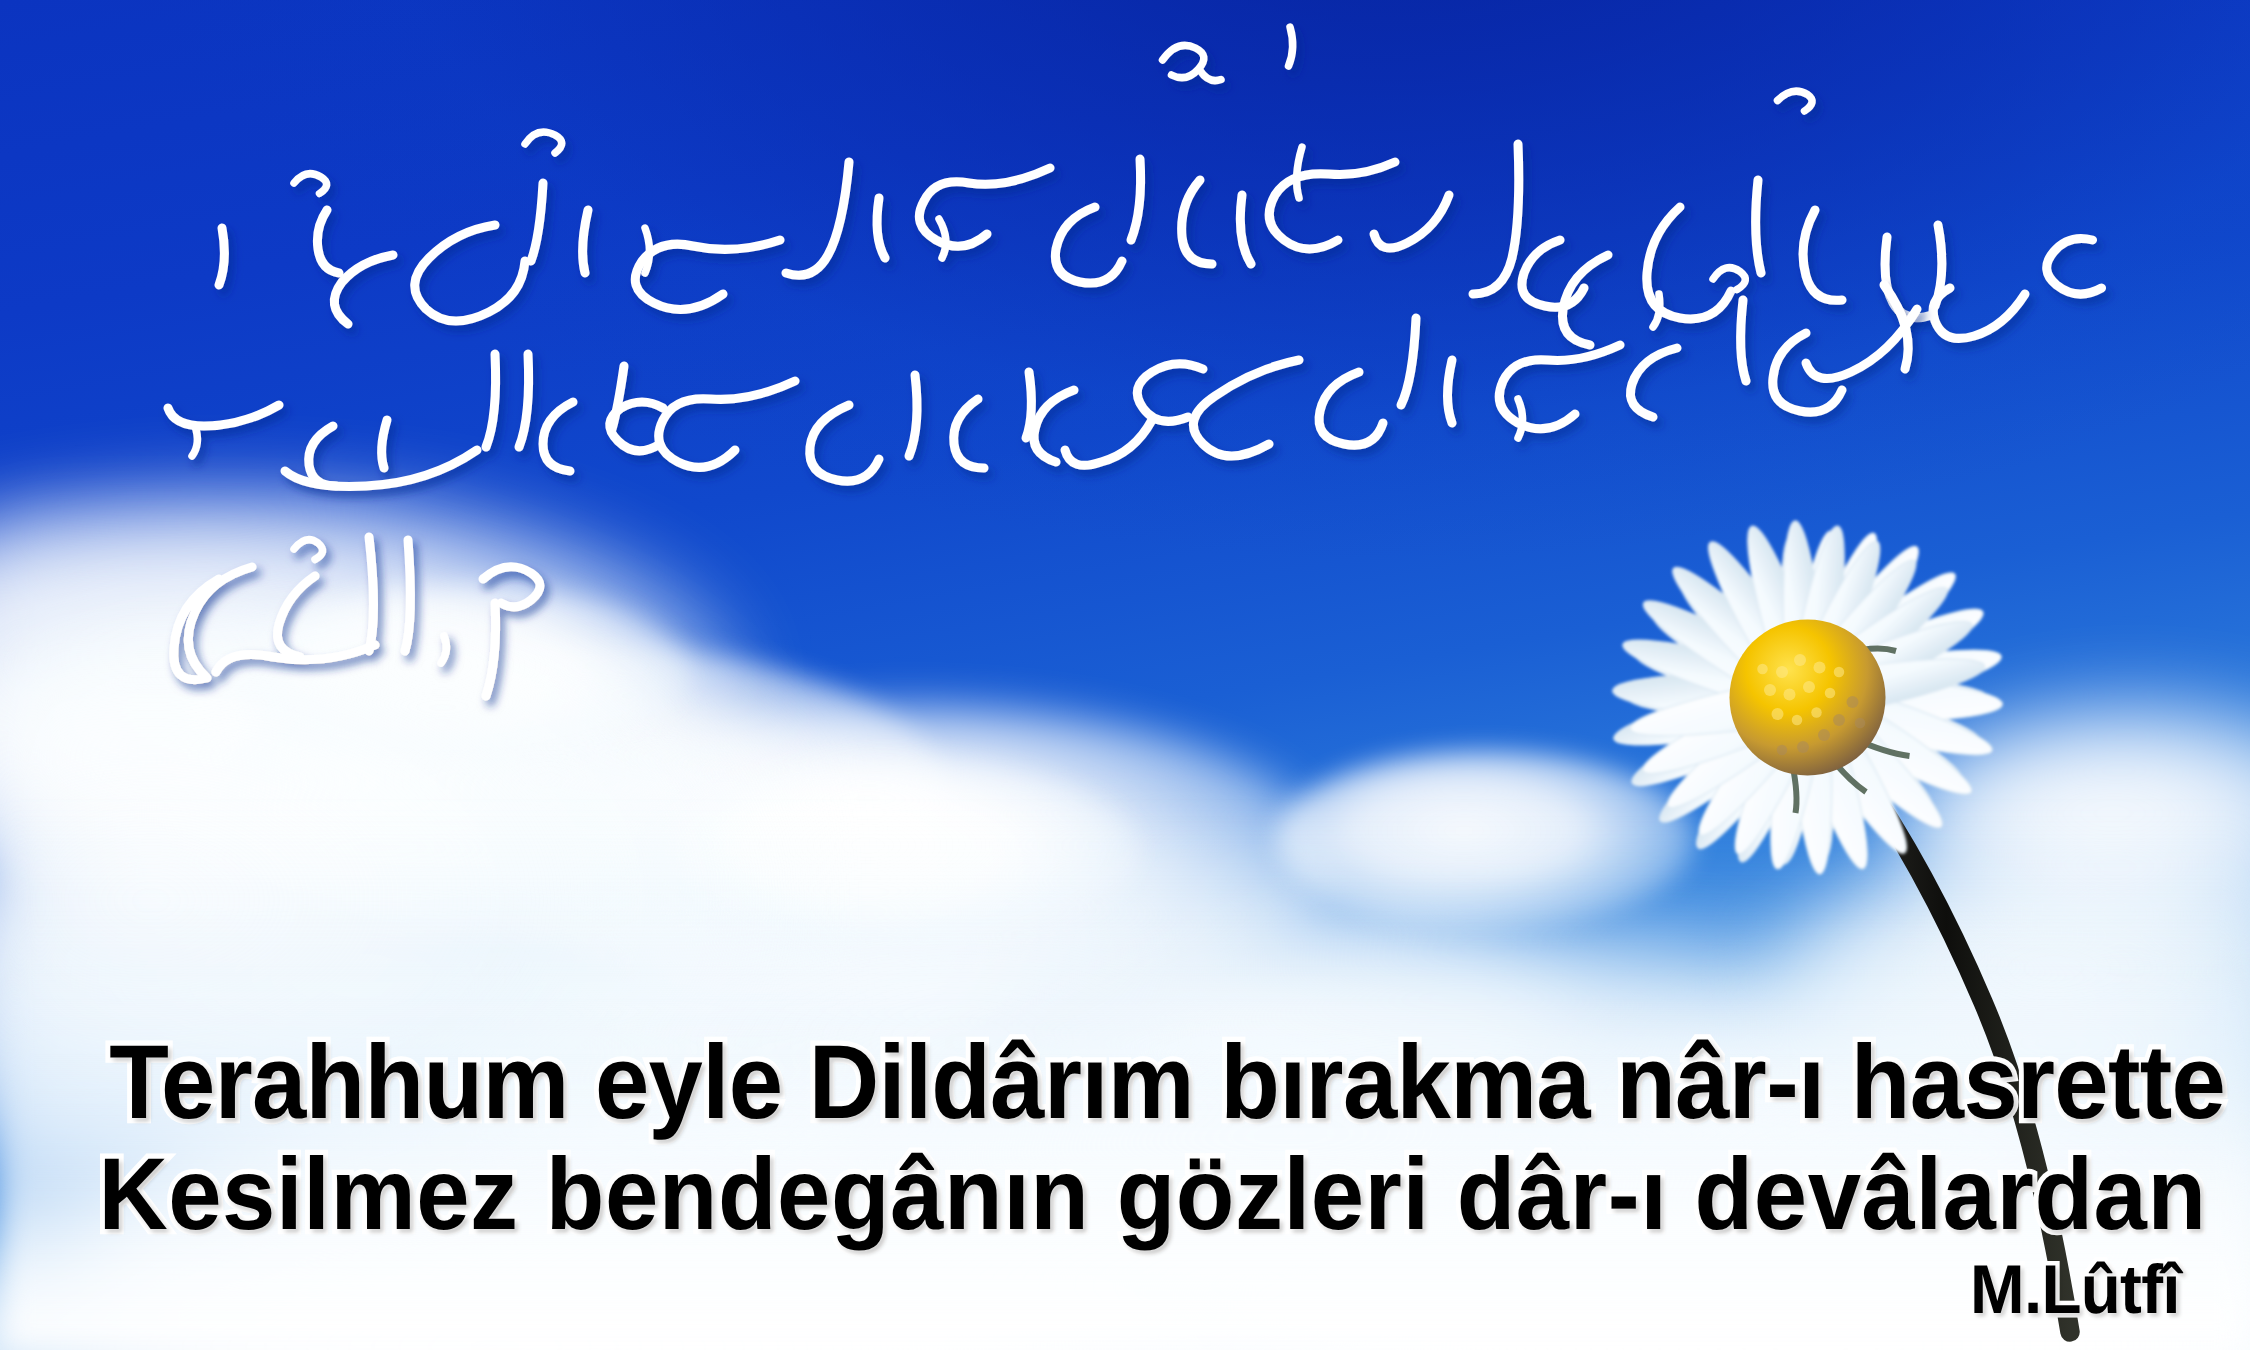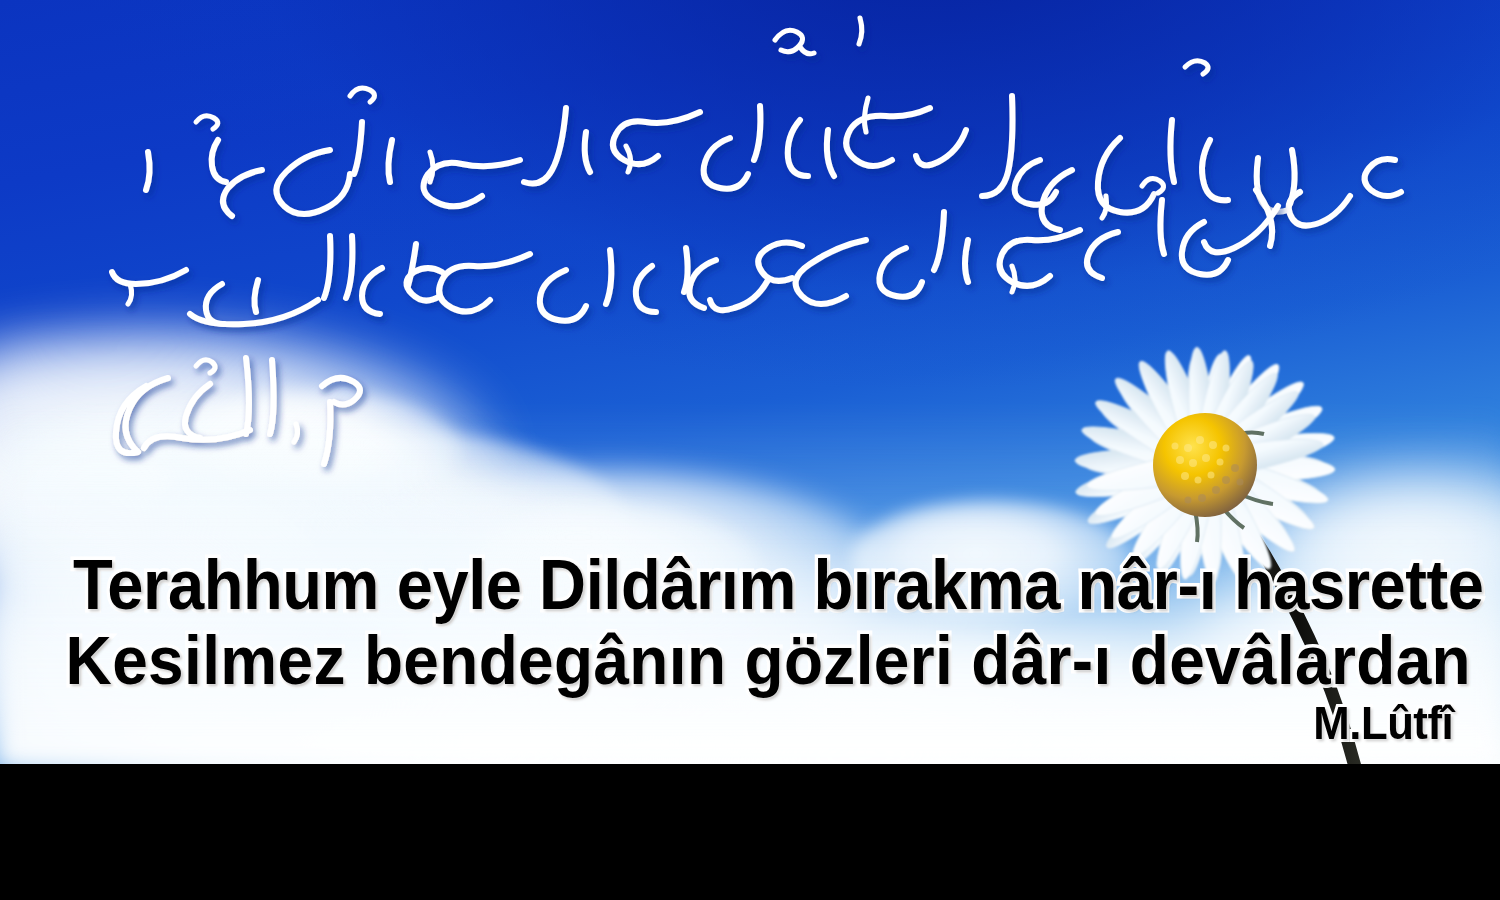--- a/index.html
+++ b/index.html
@@ -3,21 +3,21 @@
 <meta charset="utf-8">
 <style>
   html, body {
     margin: 0;
     padding: 0;
     background: #000;
   }
   #stage {
     position: relative;
     width: 1500px;
-    height: 764px;
+    height: 900px;
     overflow: hidden;
     font-family: "Liberation Sans", sans-serif;
   }
 
   
   .sky-base {
     position: absolute;
     inset: 0;
     background:
       linear-gradient(170deg,

